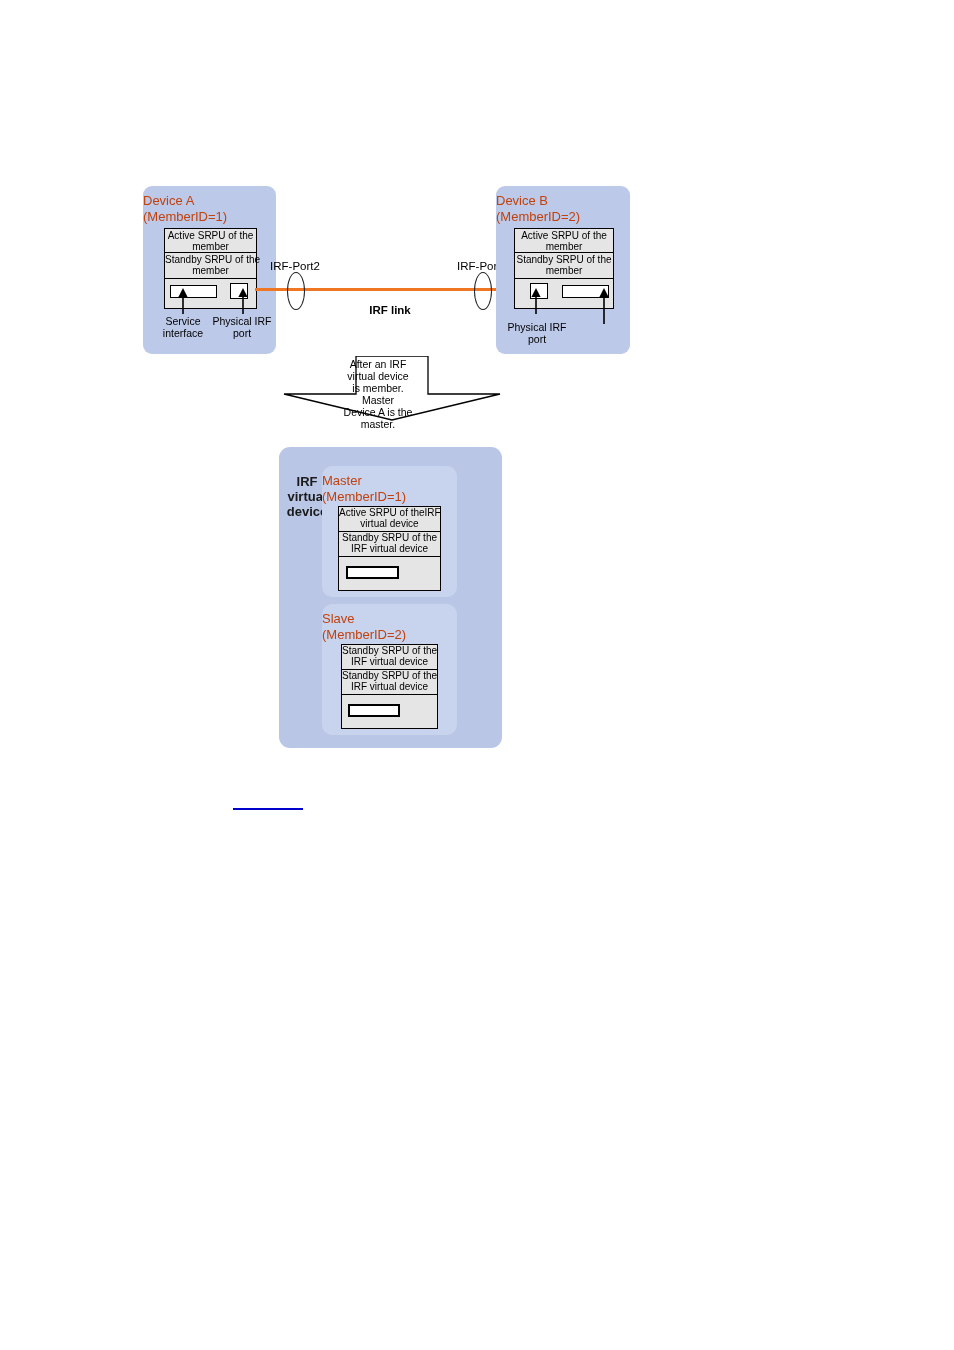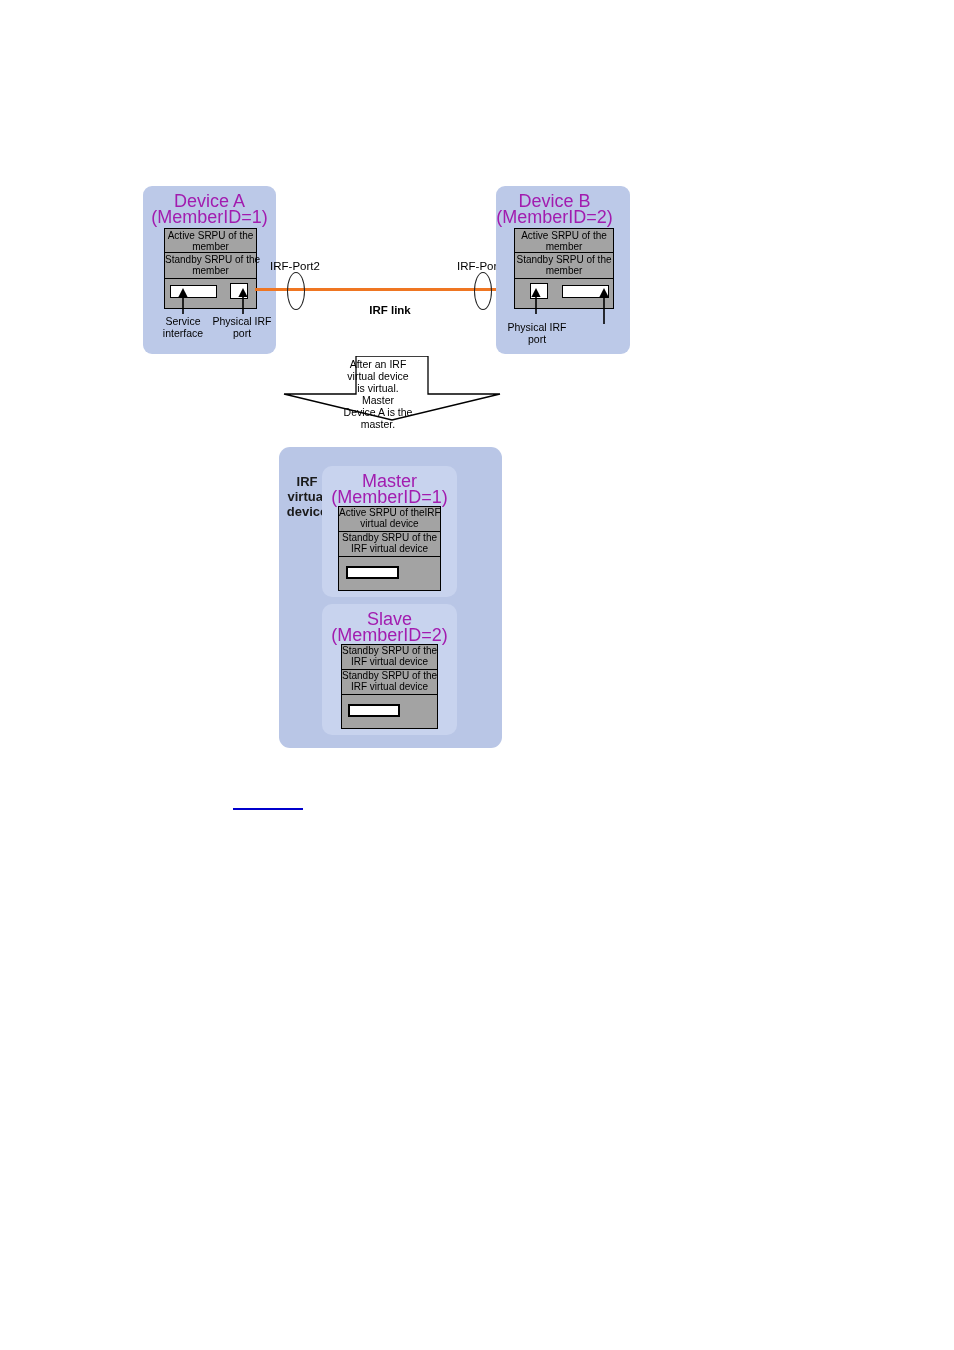--- a/index.html
+++ b/index.html
@@ -12,30 +12,30 @@
     overflow:hidden;
   }
   .abs{position:absolute;}
 
   
   .device-panel{
     background:#bcc9e8;
     border-radius:9px;
   }
   .panel-title{
-    text-align:center;
-    font-size:18px;
+    text-align:left;
+    font-size:13px;
     line-height:16px;
-    color:#a21caf;
+    color:#c2410c;
     white-space:nowrap;
   }
 
   
   .chassis{
-    background:#a3a3a3;
+    background:#e5e5e5;
     border:1.4px solid #000;
     box-sizing:border-box;
   }
   .srpu-row{
     box-sizing:border-box;
     border-bottom:1.4px solid #000;
     text-align:center;
     font-size:10px;
     line-height:11px;
     padding-top:1px;
@@ -201,21 +201,21 @@
   <div>port</div>
 </div>
 
 <svg class="downarrow-wrap" style="left:283px;top:356px;" width="218" height="65" viewBox="0 0 218 65">
   <polygon points="73,0 145,0 145,38 217,38 109,64 1,38 73,38" fill="#ffffff" stroke="#000000" stroke-width="1.3"></polygon>
 </svg>
 
 <div class="downarrow-text" style="left:316px;top:358px;width:124px;">
   <div>After an IRF</div>
   <div>virtual device</div>
-  <div>is virtual.</div>
+  <div>is member.</div>
   <div>Master</div>
   <div>Device A is the</div>
   <div>master.</div>
 </div>
 
 <div class="abs irf-outer" style="left:279px;top:447px;width:223px;height:301px;"></div>
 
 <div class="irf-label" style="left:280px;top:450px;width:54px;">
   <div>IRF</div>
   <div>virtual</div>

